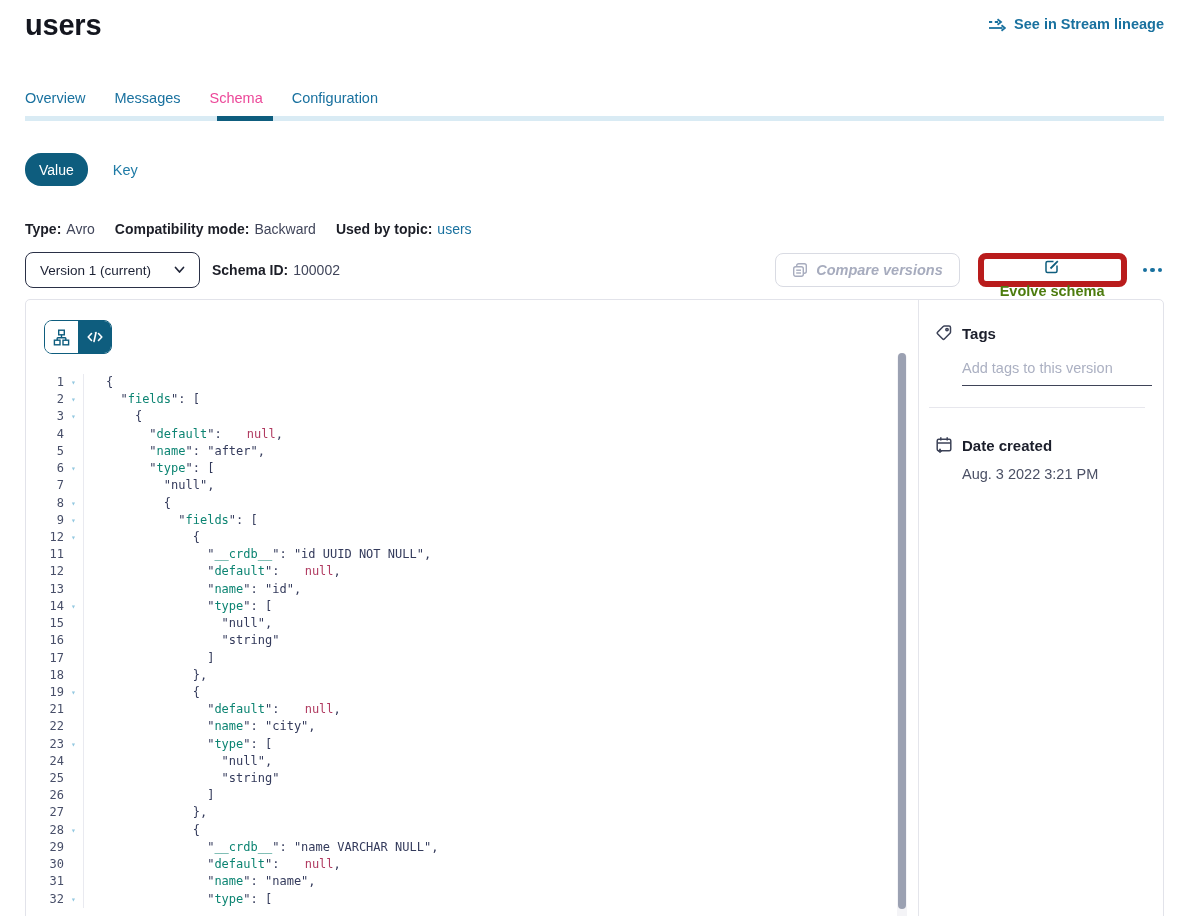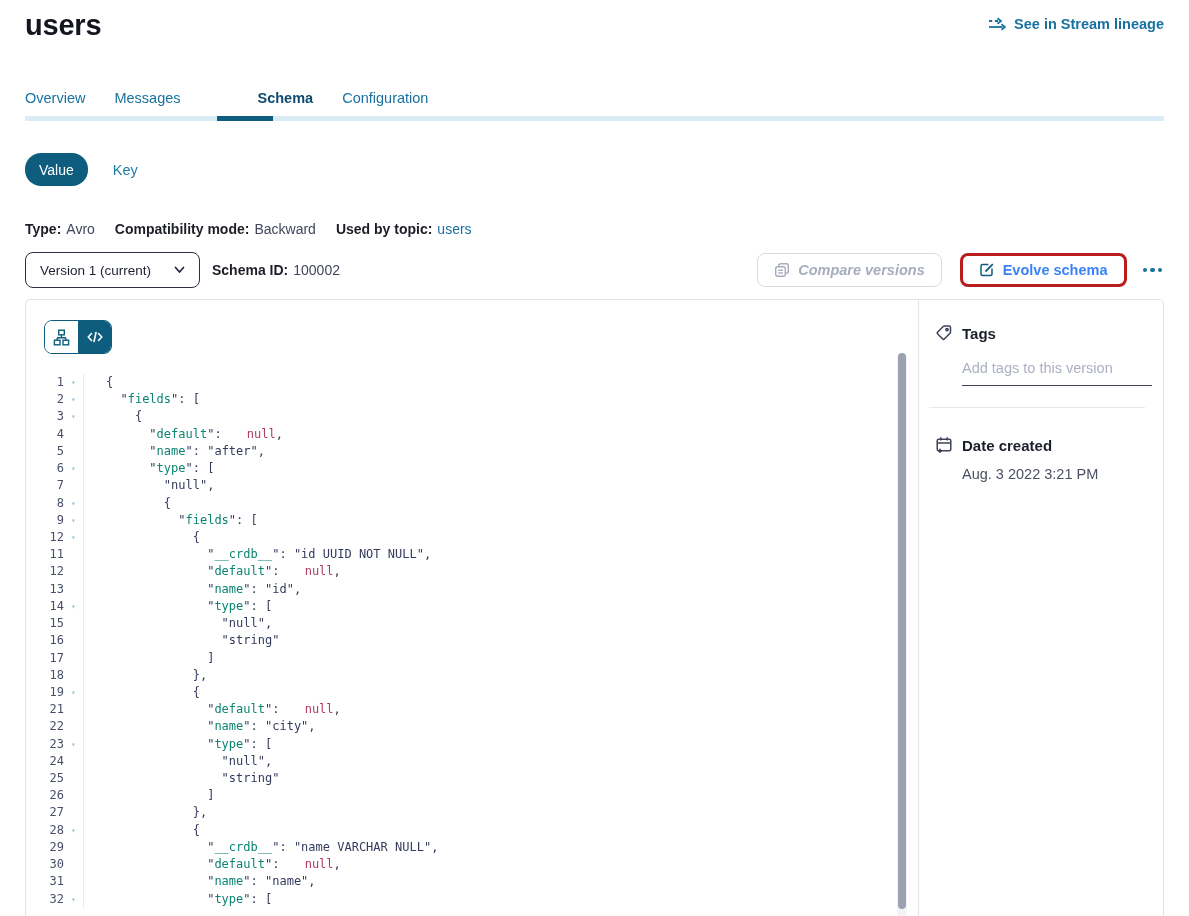--- a/index.html
+++ b/index.html
@@ -3,28 +3,28 @@
 <meta charset="utf-8">
 <style>
   * { margin:0; padding:0; box-sizing:border-box; }
   html,body { width:1189px; height:916px; overflow:hidden; background:#ffffff;
     font-family:"Liberation Sans", sans-serif; color:#40455a; }
   .page { padding:0 25px; position:relative; }
 
   
   .topbar { display:flex; justify-content:space-between; align-items:flex-start; margin-top:6px; }
   .title { font-size:29px; line-height:38px; font-weight:700; color:#14161f; letter-spacing:-0.2px; }
-  .lineage-link { display:flex; align-items:center; gap:8px; margin-top:10px;
+  .lineage-link { display:flex; align-items:flex-end; gap:8px; margin-top:10px;
     color:#19719f; font-size:14.5px; font-weight:600; cursor:pointer; }
 
   
   .tabs { margin-top:46px; }
   .tab-labels { display:flex; gap:29px; font-size:14.5px; font-weight:500; }
   .tab { color:#19719f; line-height:17px; cursor:pointer; }
-  .tab.active { color:#0c4a6e; font-weight:700;margin-left:48px; }
+  .tab.active { color:#ec4899; font-weight:400; }
   .tab-track { margin-top:9px; height:5px; background:#d9ebf4; position:relative; }
   .tab-indicator { position:absolute; left:192px; top:0; width:56px; height:5px; background:#0e5d7e; }
 
   
   .seg-row { margin-top:32px; display:flex; align-items:center; gap:25px; }
   .value-btn { background:#0e5d7e; color:#ffffff; font-size:14px; font-weight:500;
     padding:8px 14px; border:none; border-radius:16px; height:33px; cursor:pointer; }
   .key-link { color:#1f7ba6; font-size:14.5px; font-weight:500; cursor:pointer; }
 
   
@@ -39,21 +39,21 @@
   .controls-left { display:flex; align-items:center; gap:12px; }
   .version-select { width:175px; height:36px; border:1.5px solid #2a3046; border-radius:8px;
     display:flex; align-items:center; justify-content:space-between; padding:0 14px;
     font-size:13.5px; color:#1c2134; cursor:pointer; background:#fff; }
   .schema-id { display:flex; gap:5px; font-size:14px; }
   .controls-right { display:flex; align-items:center; gap:18px; }
   .btn { height:34px; border-radius:8px; display:flex; align-items:center; gap:8px;
     padding:0 16px; font-size:14.5px; font-weight:600; background:#fff; cursor:pointer;
     font-family:"Liberation Sans", sans-serif; }
   .btn-disabled { border:1px solid #d9dbe3; color:#a7acbe; cursor:default;font-style:italic; }
-  .btn-primary-outline { border:3px solid #b91c1c; color:#3b82f6; }
+  .btn-primary-outline { border:6px solid #b91c1c; color:#4d7c0f;flex-direction:column; }
   .ellipsis-btn { border:none; background:none; display:flex; gap:3px; padding:4px 2px; cursor:pointer; margin-left:-4px;}
   .ellipsis-btn i { width:4.5px; height:4.5px; border-radius:50%; background:#19719f; display:block; }
 
   
   .card { margin-top:11px; border:1px solid #e2e3ea; border-radius:5px; height:660px; display:flex; overflow:hidden; }
   .code-panel { flex:1; min-width:0; border-right:1px solid #e4e5eb; position:relative; }
   .view-toggle { margin:20px 0 0 18px; display:inline-flex; border:1px solid #0e5d7e;
     border-radius:8px; overflow:hidden; }
   .vt-btn { width:33px; height:32px; display:flex; align-items:center; justify-content:center;
     background:#fff; border:none; cursor:pointer; }

